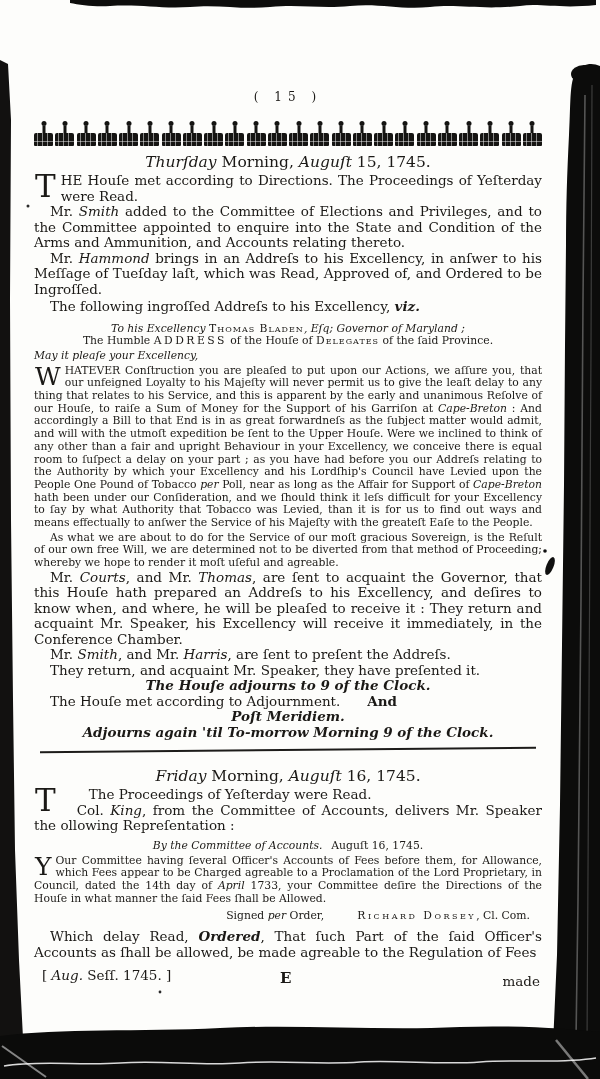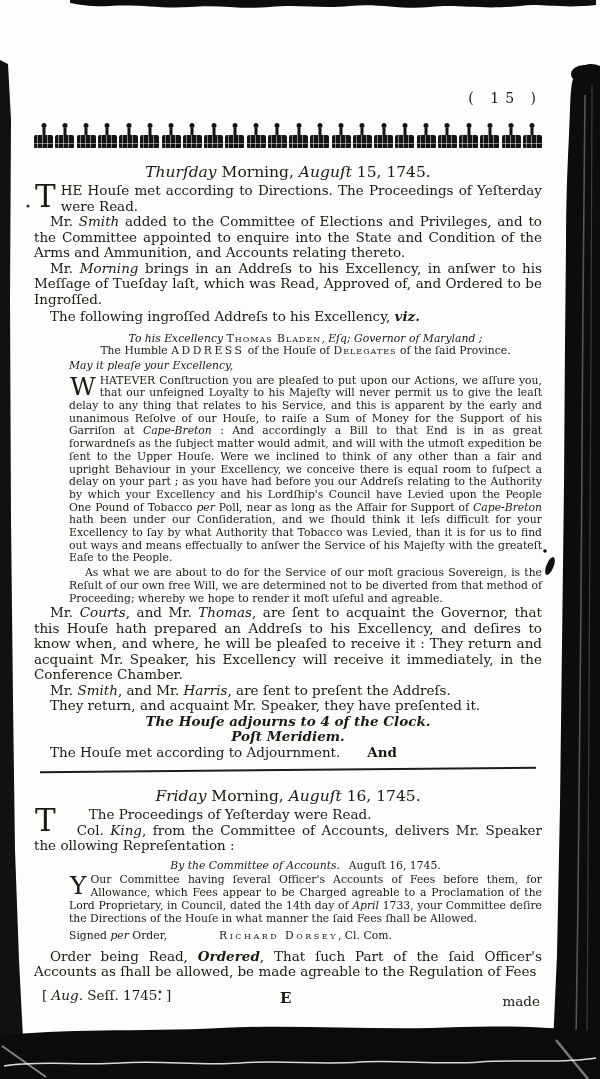--- a/index.html
+++ b/index.html
@@ -3,47 +3,47 @@
 <meta charset="utf-8">
 <style>
   html,body{margin:0;padding:0;}
   body{
     width:600px;height:1079px;position:relative;overflow:hidden;
     background:#fdfdfb;color:#1b1916;
     font-family:"DejaVu Serif","Liberation Serif",serif;
     -webkit-font-smoothing:antialiased;
   }
   .content{position:absolute;left:34px;top:90px;width:508px;}
-  .pageno{text-align:right;font-size:14px;letter-spacing:6px;}
+  .pageno{text-align:center;font-size:12px;letter-spacing:6px;}
   .ornament-row{display:flex;justify-content:space-between;margin-top:16px;height:26px;align-items:flex-end;}
   .fleuron{position:relative;display:inline-block;width:19px;height:13px;background:#151412;border-radius:2px 2px 1px 1px;
     background-image:
       linear-gradient(90deg,transparent 0 3px,rgba(255,255,255,.5) 3px 4px,transparent 4px 8px,rgba(255,255,255,.5) 8px 9px,transparent 9px 13px,rgba(255,255,255,.5) 13px 14px,transparent 14px),
       linear-gradient(0deg,transparent 0 4px,rgba(255,255,255,.45) 4px 5px,transparent 5px);}
   .fleuron::before{content:"";position:absolute;left:50%;top:-7px;transform:translateX(-50%);width:3px;height:7px;background:#151412;}
   .fleuron::after{content:"";position:absolute;left:50%;top:-12px;transform:translateX(-50%);width:5px;height:5px;border-radius:50%;background:#151412;}
-  .heading{text-align:center;font-size:15.5px;margin-top:15px;}
+  .heading{text-align:center;font-size:15.5px;margin-top:7px;}
   p{margin:0;}
   .main{font-size:13.5px;line-height:15.5px;text-align:justify;}
-  .small{font-size:10.8px;line-height:12.7px;text-align:justify;margin-left:35px;}
+  .small{font-size:10.8px;line-height:12.7px;text-align:justify;}
   .indent{text-indent:16px;}
   .center{text-align:center;text-indent:0;}
   .dropcap{float:left;font-size:31px;line-height:25px;padding:1px 5px 0 1px;}
   .dropcap.dc-small{font-size:25px;line-height:21px;padding:1px 4px 0 1px;}
   .seg-r{}
   .seg-i{font-style:italic;}
   .seg-b{font-weight:bold;}
   .seg-bi{font-weight:bold;font-style:italic;margin-top:6px;}
   .seg-sc{font-variant:small-caps;letter-spacing:1px;}
   .seg-scw{font-variant:small-caps;letter-spacing:2.5px;}
   .seg-sp{letter-spacing:2.5px;}
   .mt2{margin-top:2px;}.mt6{margin-top:6px;}.mt8{margin-top:8px;}
   .mt10{margin-top:10px;}.mt14{margin-top:16px;}
   .rule{height:0;border-top:2px solid #1d1c1a;transform:rotate(-0.5deg);margin:9px 6px 0 6px;}
-  .signed-row{display:flex;justify-content:flex-start;gap:52px;padding-right:12px;margin-top:5px;}
+  .signed-row{display:flex;justify-content:flex-end;gap:33px;padding-right:12px;margin-top:5px;}
   .footer-row{position:relative;height:20px;margin-top:7px;font-size:13.5px;}
   .session-footer{position:absolute;left:8px;top:0;}
   .signature-mark{position:absolute;left:246px;top:2px;font-weight:bold;font-size:15px;}
   .catchword{position:absolute;right:2px;top:6px;}
   .scan-svg{position:absolute;inset:0;pointer-events:none;}
 </style>
 </head>
 <body>
 
 <div class="content">
@@ -76,60 +76,61 @@
       <span class="fleuron"></span>
       <span class="fleuron"></span>
     </div>
 
   <div class="heading"><span class="seg-i">Thurſday</span><span class="seg-r"> Morning, </span><span class="seg-i">Auguſt</span><span class="seg-r"> 15, 1745.</span></div>
 
   <p class="main mt2"><span class="dropcap">T</span><span><span class="seg-r">HE Houſe met according to Directions.   The Proceedings of Yeſterday were Read.</span></span></p>
 
   <p class="main indent"><span class="seg-r">Mr. </span><span class="seg-i">Smith</span><span class="seg-r"> added to the Committee of Elections and Privileges, and to the Committee appointed to enquire into the State and Condition of the Arms and Ammunition, and Accounts relating thereto.</span></p>
 
-  <p class="main indent"><span class="seg-r">Mr. </span><span class="seg-i">Morning</span><span class="seg-r">  brings in an Addreſs to his Excellency, in anſwer to his Meſſage of Tueſday laſt, which was Read, Approved of, and Ordered to be Ingroſſed.</span></p>
+  <p class="main indent"><span class="seg-r">Mr. </span><span class="seg-i">Hammond</span><span class="seg-r">  brings in an Addreſs to his Excellency, in anſwer to his Meſſage of Tueſday laſt, which was Read, Approved of, and Ordered to be Ingroſſed.</span></p>
 
   <p class="main indent mt2"><span class="seg-r">The following ingroſſed Addreſs to his Excellency, </span><span class="seg-bi">viz.</span></p>
 
   <p class="small center mt8"><span class="seg-i">To his Excellency </span><span class="seg-sc">Thomas Bladen</span><span class="seg-i">, Eſq; Governor of Maryland ;</span></p>
   <p class="small center"><span class="seg-r">The Humble </span><span class="seg-sp">ADDRESS</span><span class="seg-r"> of the Houſe of </span><span class="seg-sc">Delegates</span><span class="seg-r"> of the ſaid Province.</span></p>
   <p class="small mt2"><span class="seg-i">May it pleaſe your Excellency,</span></p>
 
   <p class="small mt2"><span class="dropcap dc-small">W</span><span><span class="seg-r">HATEVER   Conſtruction you are pleaſed to put upon our Actions, we aſſure you, that our unfeigned Loyalty to his Majeſty will never permit us to give the leaſt delay to any thing that relates to his Service, and this is apparent by the early and unanimous Reſolve of our Houſe, to raiſe a Sum of Money for the Support of his Garriſon at </span><span class="seg-i">Cape-Breton</span><span class="seg-r"> :  And accordingly a Bill to that End is in as great forwardneſs as the ſubject matter would admit, and will with the utmoſt expedition be ſent to the Upper Houſe.   Were we inclined to think of any other than a fair and upright Behaviour in your Excellency, we conceive there is equal room to ſuſpect a delay on your part ; as you have had before you our Addreſs relating to the Authority by which your Excellency and his Lordſhip's Council have Levied upon the People One Pound of Tobacco </span><span class="seg-i">per</span><span class="seg-r"> Poll, near as long as the Affair for Support of </span><span class="seg-i">Cape-Breton</span><span class="seg-r"> hath been under our Conſideration, and we ſhould think it leſs difficult for your Excellency to ſay by what Authority that Tobacco was Levied, than it is for us to find out ways and means effectually to anſwer the Service of his Majeſty with the greateſt Eaſe to the People.</span></span></p>
 
   <p class="small indent mt2"><span class="seg-r">As what we are about to do for the Service of our moſt gracious Sovereign, is the Reſult of our own free Will, we are determined not to be diverted from that method of Proceeding; whereby we hope to render it moſt uſeful and agreable.</span></p>
 
 
   <p class="main indent"><span class="seg-r">Mr. </span><span class="seg-i">Courts</span><span class="seg-r">, and Mr. </span><span class="seg-i">Thomas</span><span class="seg-r">, are ſent to acquaint the Governor, that this Houſe hath prepared an Addreſs to his Excellency, and deſires to know when, and where, he will be pleaſed to receive it :   They return and acquaint Mr. Speaker, his Excellency will receive it immediately, in the Conference Chamber.</span></p>
 
   <p class="main indent"><span class="seg-r">Mr. </span><span class="seg-i">Smith</span><span class="seg-r">, and Mr. </span><span class="seg-i">Harris</span><span class="seg-r">, are ſent to preſent the Addreſs.</span></p>
   <p class="main indent"><span class="seg-r">They return, and acquaint Mr. Speaker, they have preſented it.</span></p>
 
-  <p class="main center"><span class="seg-bi">The Houſe adjourns to 4 of the Clock.</span></p>
+  <p class="main center"><span class="seg-bi">The Houſe adjourns to 9 of the Clock.</span></p>
+  <p class="main indent"><span class="seg-r">The Houſe met according to Adjournment.  </span><span class="seg-b">And</span></p>
   <p class="main center"><span class="seg-bi">Poſt Meridiem.</span></p>
-  <p class="main indent"><span class="seg-r">The Houſe met according to Adjournment.  </span><span class="seg-b">And</span></p>
+  <p class="main center"><span class="seg-bi">Adjourns again 'til To-morrow Morning 9 of the Clock.</span></p>
 
   <div class="rule"></div>
 
   <div class="heading mt14"><span class="seg-i">Friday</span><span class="seg-r"> Morning, </span><span class="seg-i">Auguſt</span><span class="seg-r"> 16, 1745.</span></div>
 
   <p class="main mt2"><span class="dropcap">T</span></p>
   <p class="main" style="text-indent:28px;"><span class="seg-r">The Proceedings of Yeſterday were Read.</span></p>
   <p class="main indent"><span class="seg-r">Col. </span><span class="seg-i">King</span><span class="seg-r">, from the Committee of Accounts, delivers Mr. Speaker the ollowing Repreſentation :</span></p>
 
   <p class="small center mt6"><span class="seg-i">By the Committee of Accounts.</span><span class="seg-r">  Auguſt 16, 1745.</span></p>
 
   <p class="small mt2"><span class="dropcap dc-small">Y</span><span><span class="seg-r">Our Committee having ſeveral Officer's Accounts of Fees before them, for Allowance, which Fees appear to be Charged agreable to a Proclamation of the Lord Proprietary, in Council, dated the 14th day of </span><span class="seg-i">April</span><span class="seg-r"> 1733, your Committee deſire the Directions of the Houſe in what manner the ſaid Fees ſhall be Allowed.</span></span></p>
 
   <div class="signed-row small">
     <span><span class="seg-r">Signed </span><span class="seg-i">per</span><span class="seg-r"> Order,</span></span>
     <span><span class="seg-scw">Richard Dorsey</span><span class="seg-r">, Cl. Com.</span></span>
   </div>
 
-  <p class="main indent mt6"><span class="seg-r">Order being Read, </span><span class="seg-bi">Ordered</span><span class="seg-r">, That ſuch Part of the ſaid Officer's Accounts as ſhall be allowed, be made agreable to the Regulation of Fees</span></p>
+  <p class="main indent mt6"><span class="seg-r">Which delay Read, </span><span class="seg-bi">Ordered</span><span class="seg-r">, That ſuch Part of the ſaid Officer's Accounts as ſhall be allowed, be made agreable to the Regulation of Fees</span></p>
 
   <div class="footer-row">
     <span class="session-footer"><span class="seg-r">[ </span><span class="seg-i">Aug.</span><span class="seg-r"> Seſſ. 1745. ]</span></span>
     <span class="signature-mark">E</span>
     <span class="catchword">made</span>
   </div>
 
 </div>
 
 <svg class="scan-svg" width="600" height="1079" viewBox="0 0 600 1079">

